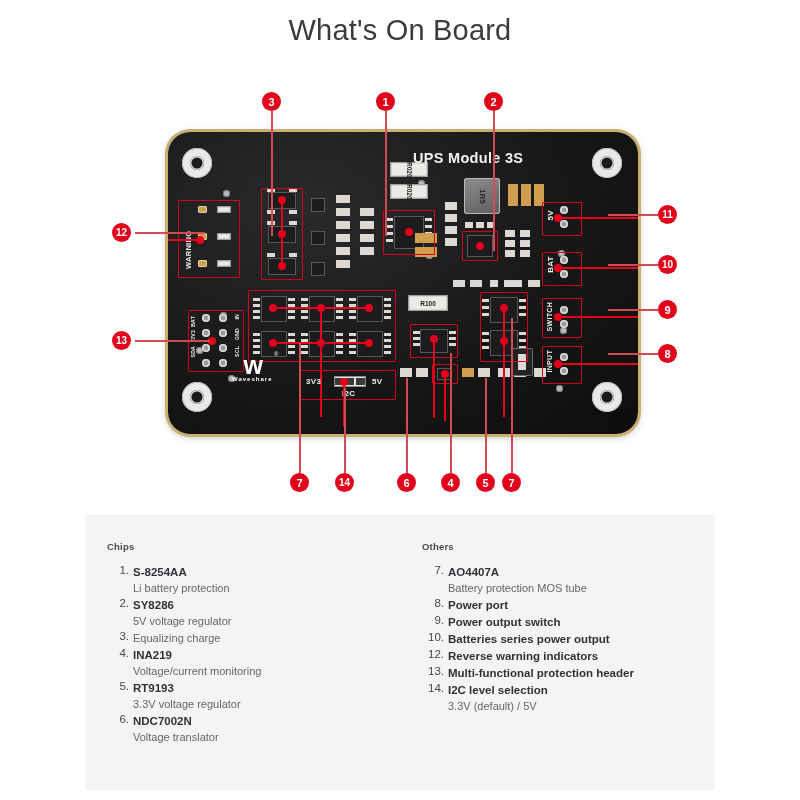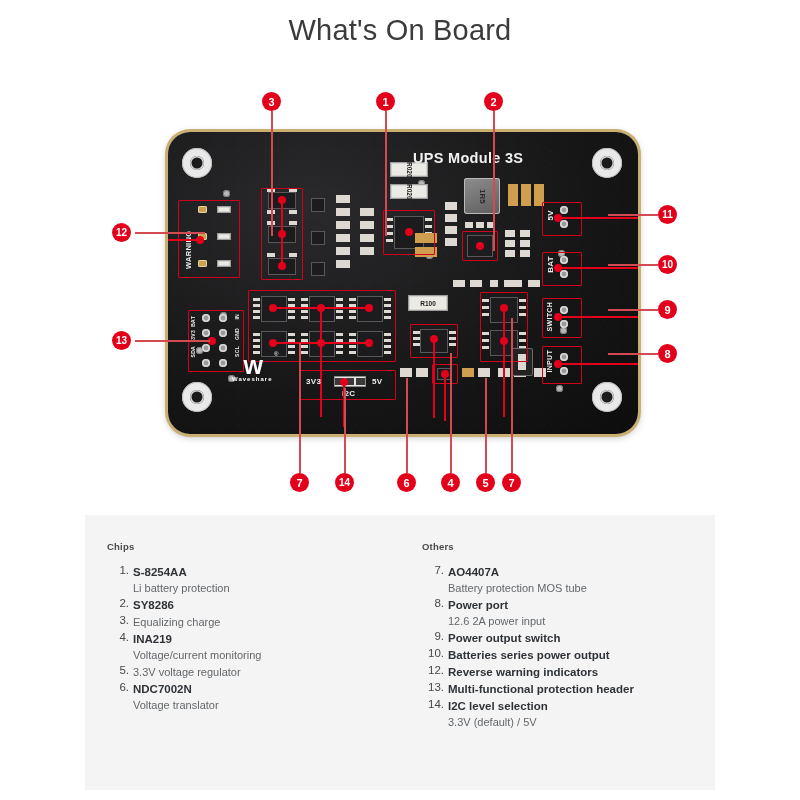--- a/index.html
+++ b/index.html
@@ -500,32 +500,34 @@
         <div class="col-head">Chips</div>
         <ol class="items">
           <li>
             <span class="num">1.</span>
             <div class="nm-b">S-8254AA</div>
             <div class="desc">Li battery protection</div>
           </li>
           <li>
             <span class="num">2.</span>
             <div class="nm-b">SY8286</div>
+            <div class="desc">5V voltage regulator</div>
           </li>
           <li>
             <span class="num">3.</span>
             <div class="desc">Equalizing charge</div>
           </li>
           <li>
             <span class="num">4.</span>
             <div class="nm-b">INA219</div>
             <div class="desc">Voltage/current monitoring</div>
           </li>
           <li>
             <span class="num">5.</span>
+            <div class="nm-b">RT9193</div>
             <div class="desc">3.3V voltage regulator</div>
           </li>
           <li>
             <span class="num">6.</span>
             <div class="nm-b">NDC7002N</div>
             <div class="desc">Voltage translator</div>
           </li>
         </ol>
       </div>
 
@@ -533,21 +535,20 @@
         <div class="col-head">Others</div>
         <ol class="items">
           <li>
             <span class="num">7.</span>
             <div class="nm-b">AO4407A</div>
             <div class="desc">Battery protection MOS tube</div>
           </li>
           <li>
             <span class="num">8.</span>
             <div class="nm-b">Power port</div>
-            <div class="desc">12.6 2A power input</div>
           </li>
           <li>
             <span class="num">9.</span>
             <div class="nm-b">Power output switch</div>
           </li>
           <li>
             <span class="num">10.</span>
             <div class="nm-b">Batteries series power output</div>
           </li>
           <li>

